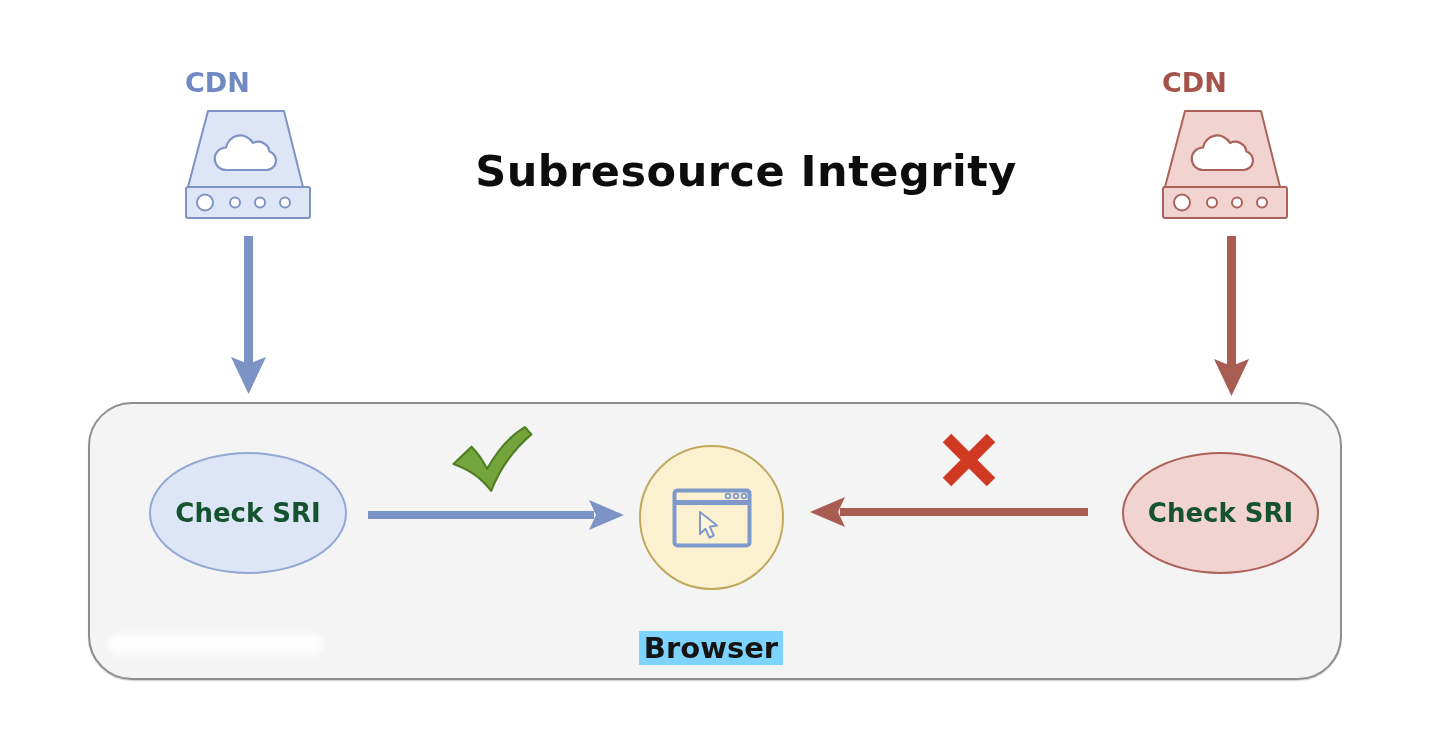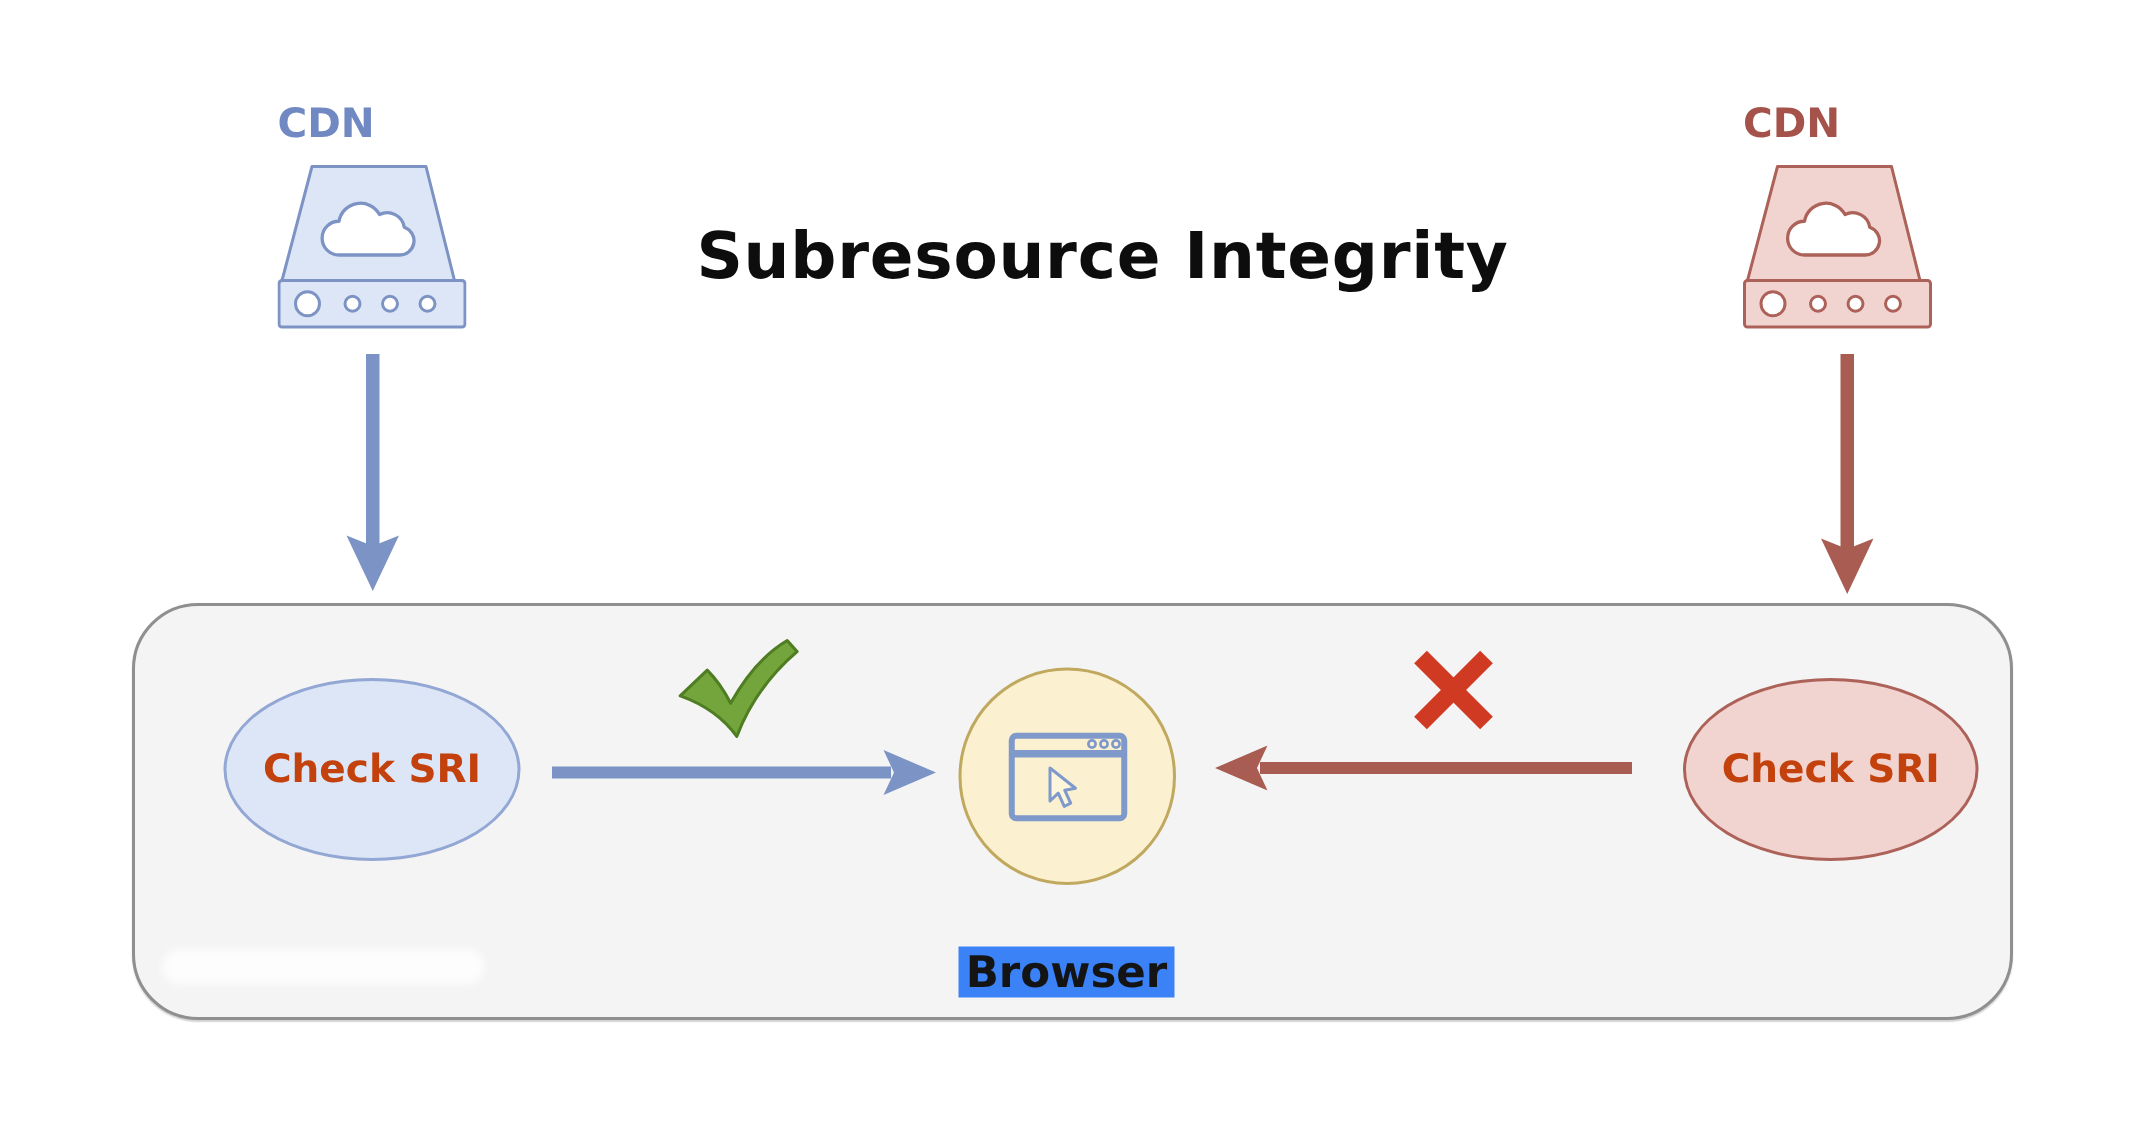--- a/index.html
+++ b/index.html
@@ -3,21 +3,21 @@
 <meta charset="utf-8">
 <style>
   html,body{margin:0;padding:0;background:#ffffff;}
   #canvas{
     position:relative;width:1432px;height:752px;background:#ffffff;
     font-family:"DejaVu Sans","Liberation Sans",sans-serif;overflow:hidden;
   }
   .abs{position:absolute;}
   
   .diagram-title{
-    left:445px;top:146px;width:580px;text-align:center;
+    left:456px;top:146px;width:580px;text-align:center;
     font-size:43px;font-weight:bold;letter-spacing:0.5px;
     color:var(--title-color,#0d0d0d);
   }
   
   .cdn-group{width:126px;}
   .cdn-group-left{left:185px;top:68px;}
   .cdn-group-right{left:1162px;top:68px;}
   .cdn-label{font-size:27px;font-weight:bold;margin-bottom:11px;line-height:30px;}
   .cdn-label-blue{color:var(--blue-accent,#7089c2);}
   .cdn-label-red{color:var(--red-accent,#a5534a);}
@@ -37,21 +37,21 @@
     box-shadow:0 1px 1px rgba(0,0,0,0.18);
   }
   .watermark-blob{
     left:108px;top:633px;width:215px;height:23px;border-radius:12px;
     background:rgba(255,255,255,0.8);filter:blur(3px);
   }
   
   .node-ellipse{
     box-sizing:border-box;width:198px;height:122px;border-radius:50%;
     display:flex;align-items:center;justify-content:center;
-    font-size:26px;font-weight:bold;color:#c2410c;
+    font-size:26px;font-weight:bold;color:#14532d;
   }
   .node-blue{
     left:149px;top:452px;
     background:var(--blue-fill,#dce6f7);
     border:2px solid var(--blue-ellipse-stroke,#93a7d4);
   }
   .node-red{
     left:1122px;top:452px;width:197px;
     background:var(--red-fill,#f1d3cf);
     border:2px solid var(--red-stroke,#ad6259);
@@ -68,21 +68,21 @@
   .bw-dot{fill:none;stroke:var(--browser-icon,#8099cb);}
   .bw-cursor{fill:#fdf6dd;stroke:var(--browser-icon,#8099cb);}
   
   .check-fill{fill:var(--green-check,#74a53c);stroke:var(--green-check-dark,#4e7d22);}
   .cross-stroke{stroke:var(--red-cross,#d13a22);}
   
   .browser-label{
     left:591px;top:631px;width:240px;text-align:center;
     font-size:29px;font-weight:bold;color:#141414;line-height:34px;
   }
-  .browser-label span{background:#3b82f6;padding:0 5px;}
+  .browser-label span{background:#7dd3fc;padding:0 5px;}
 </style>
 </head>
 <body>
 
 <div id="canvas">
 
   <div class="abs diagram-title">Subresource Integrity</div>
 
   <div class="abs cdn-group cdn-group-left">
     <div class="cdn-label cdn-label-blue">CDN</div>

